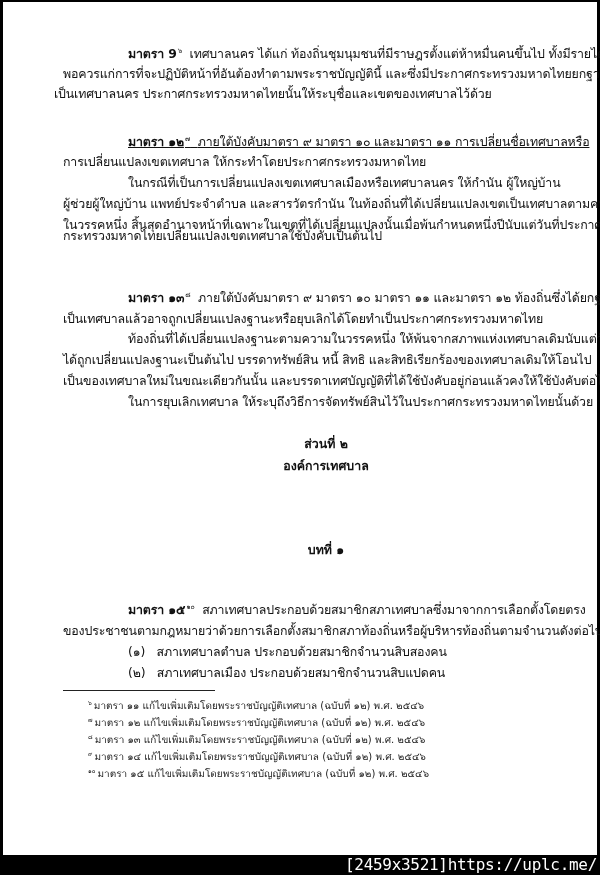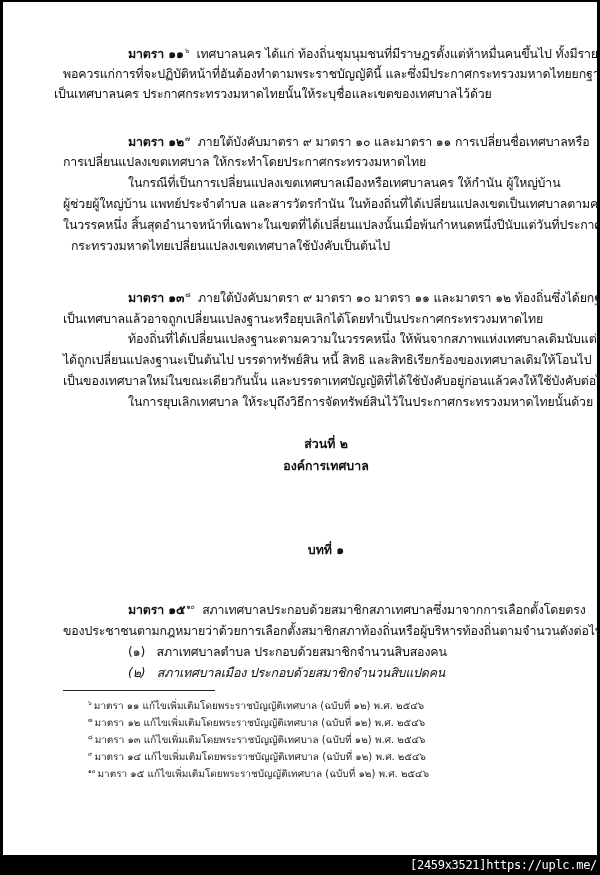--- a/index.html
+++ b/index.html
@@ -63,44 +63,44 @@
       line-height: 16px;
       color: #222;
     }
     .fn .sup { font-size: 6px; margin-left: 0; margin-right: 2px; }
     .watermark {
       position: absolute;
       right: 3px;
       top: 856px;
       color: #fff;
       font-family: "DejaVu Sans Mono", monospace;
-      font-size: 12px;
+      font-size: 16px;
       line-height: 18px;
       letter-spacing: -0.3px;
     }
   </style>
 </head>
 <body>
 
 <div class="page">
 
   <div class="line" style="left:125px; top:42px;">
-    <span class="b">มาตรา ๑๑</span><span class="sup">๖</span>&nbsp;&nbsp;<span>เทศบาลนคร ได้แก่ ท้องถิ่นชุมนุมชนที่มีราษฎรตั้งแต่ห้าหมื่นคนขึ้นไป ทั้งมีรายได้</span>
+    <span class="b">มาตรา 9</span><span class="sup">๖</span>&nbsp;&nbsp;<span>เทศบาลนคร ได้แก่ ท้องถิ่นชุมนุมชนที่มีราษฎรตั้งแต่ห้าหมื่นคนขึ้นไป ทั้งมีรายได้</span>
   </div>
   <div class="line" style="left:60px; top:62px;">พอควรแก่การที่จะปฏิบัติหน้าที่อันต้องทำตามพระราชบัญญัตินี้ และซึ่งมีประกาศกระทรวงมหาดไทยยกฐานะ</div>
   <div class="line" style="left:51px; top:82px;">เป็นเทศบาลนคร ประกาศกระทรวงมหาดไทยนั้นให้ระบุชื่อและเขตของเทศบาลไว้ด้วย</div>
 
-  <div class="line" style="left:125px; top:130px;">
+  <div class="line" style="left:125px; top:130px;text-decoration:underline;">
     <span class="b">มาตรา ๑๒</span><span class="sup">๗</span>&nbsp;&nbsp;<span>ภายใต้บังคับมาตรา ๙ มาตรา ๑๐ และมาตรา ๑๑ การเปลี่ยนชื่อเทศบาลหรือ</span>
   </div>
   <div class="line" style="left:125px; top:171px;">ในกรณีที่เป็นการเปลี่ยนแปลงเขตเทศบาลเมืองหรือเทศบาลนคร ให้กำนัน ผู้ใหญ่บ้าน</div>
   <div class="line" style="left:60px; top:150px;">การเปลี่ยนแปลงเขตเทศบาล ให้กระทำโดยประกาศกระทรวงมหาดไทย</div>
   <div class="line" style="left:60px; top:192px;">ผู้ช่วยผู้ใหญ่บ้าน แพทย์ประจำตำบล และสารวัตรกำนัน ในท้องถิ่นที่ได้เปลี่ยนแปลงเขตเป็นเทศบาลตามความ</div>
   <div class="line" style="left:60px; top:213px;">ในวรรคหนึ่ง สิ้นสุดอำนาจหน้าที่เฉพาะในเขตที่ได้เปลี่ยนแปลงนั้นเมื่อพ้นกำหนดหนึ่งปีนับแต่วันที่ประกาศ</div>
-  <div class="line" style="left:60px; top:234px;margin-left:8px;">กระทรวงมหาดไทยเปลี่ยนแปลงเขตเทศบาลใช้บังคับเป็นต้นไป</div>
+  <div class="line" style="left:60px; top:224px;">กระทรวงมหาดไทยเปลี่ยนแปลงเขตเทศบาลใช้บังคับเป็นต้นไป</div>
 
   <div class="line" style="left:125px; top:286px;">
     <span class="b">มาตรา ๑๓</span><span class="sup">๘</span>&nbsp;&nbsp;<span>ภายใต้บังคับมาตรา ๙ มาตรา ๑๐ มาตรา ๑๑ และมาตรา ๑๒ ท้องถิ่นซึ่งได้ยกฐานะ</span>
   </div>
   <div class="line" style="left:60px; top:307px;">เป็นเทศบาลแล้วอาจถูกเปลี่ยนแปลงฐานะหรือยุบเลิกได้โดยทำเป็นประกาศกระทรวงมหาดไทย</div>
   <div class="line" style="left:125px; top:327px;">ท้องถิ่นที่ได้เปลี่ยนแปลงฐานะตามความในวรรคหนึ่ง ให้พ้นจากสภาพแห่งเทศบาลเดิมนับแต่วันที่</div>
   <div class="line" style="left:60px; top:348px;">ได้ถูกเปลี่ยนแปลงฐานะเป็นต้นไป บรรดาทรัพย์สิน หนี้ สิทธิ และสิทธิเรียกร้องของเทศบาลเดิมให้โอนไป</div>
   <div class="line" style="left:60px; top:369px;">เป็นของเทศบาลใหม่ในขณะเดียวกันนั้น และบรรดาเทศบัญญัติที่ได้ใช้บังคับอยู่ก่อนแล้วคงให้ใช้บังคับต่อไป</div>
   <div class="line" style="left:125px; top:390px;">ในการยุบเลิกเทศบาล ให้ระบุถึงวิธีการจัดทรัพย์สินไว้ในประกาศกระทรวงมหาดไทยนั้นด้วย</div>
 
@@ -110,21 +110,21 @@
 
   <div class="center" style="top:538px;">บทที่ ๑</div>
 
   <div class="line" style="left:125px; top:598px;">
     <span class="b">มาตรา ๑๕</span><span class="sup">๑๐</span>&nbsp;&nbsp;<span>สภาเทศบาลประกอบด้วยสมาชิกสภาเทศบาลซึ่งมาจากการเลือกตั้งโดยตรง</span>
   </div>
   <div class="line" style="left:60px; top:619px;">ของประชาชนตามกฎหมายว่าด้วยการเลือกตั้งสมาชิกสภาท้องถิ่นหรือผู้บริหารท้องถิ่นตามจำนวนดังต่อไปนี้</div>
   <div class="line" style="left:125px; top:640px;">
     <span>(๑)</span>&nbsp;&nbsp;&nbsp;<span>สภาเทศบาลตำบล ประกอบด้วยสมาชิกจำนวนสิบสองคน</span>
   </div>
-  <div class="line" style="left:125px; top:661px;font-style:italic;">
+  <div class="line" style="left:125px; top:661px;">
     <span>(๒)</span>&nbsp;&nbsp;&nbsp;<span>สภาเทศบาลเมือง ประกอบด้วยสมาชิกจำนวนสิบแปดคน</span>
   </div>
 
   <div class="rule"></div>
 
   <div class="fn" style="top:696px;">
     <span class="sup">๖</span><span>มาตรา ๑๑ แก้ไขเพิ่มเติมโดยพระราชบัญญัติเทศบาล (ฉบับที่ ๑๒) พ.ศ. ๒๕๔๖</span>
   </div>
   <div class="fn" style="top:713px;">
     <span class="sup">๗</span><span>มาตรา ๑๒ แก้ไขเพิ่มเติมโดยพระราชบัญญัติเทศบาล (ฉบับที่ ๑๒) พ.ศ. ๒๕๔๖</span>

